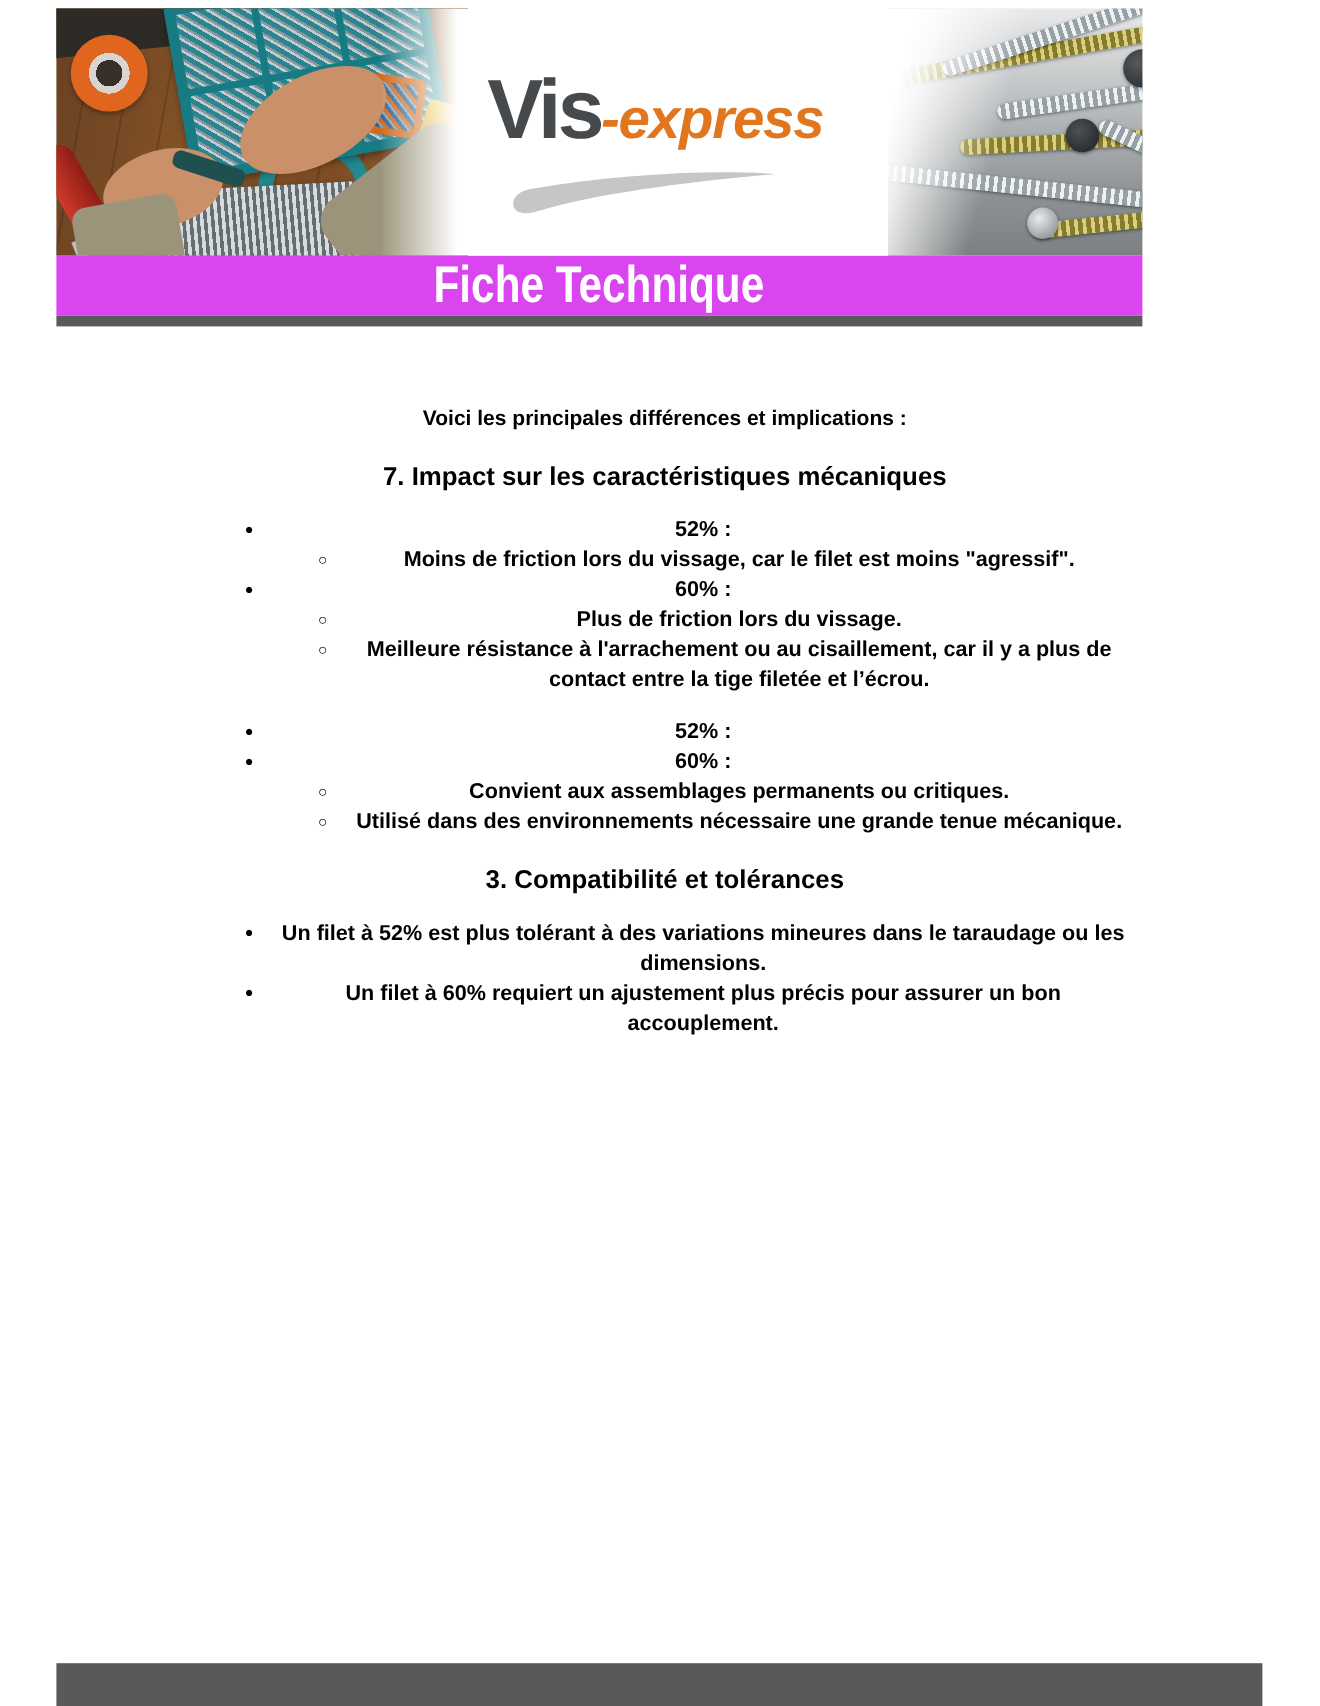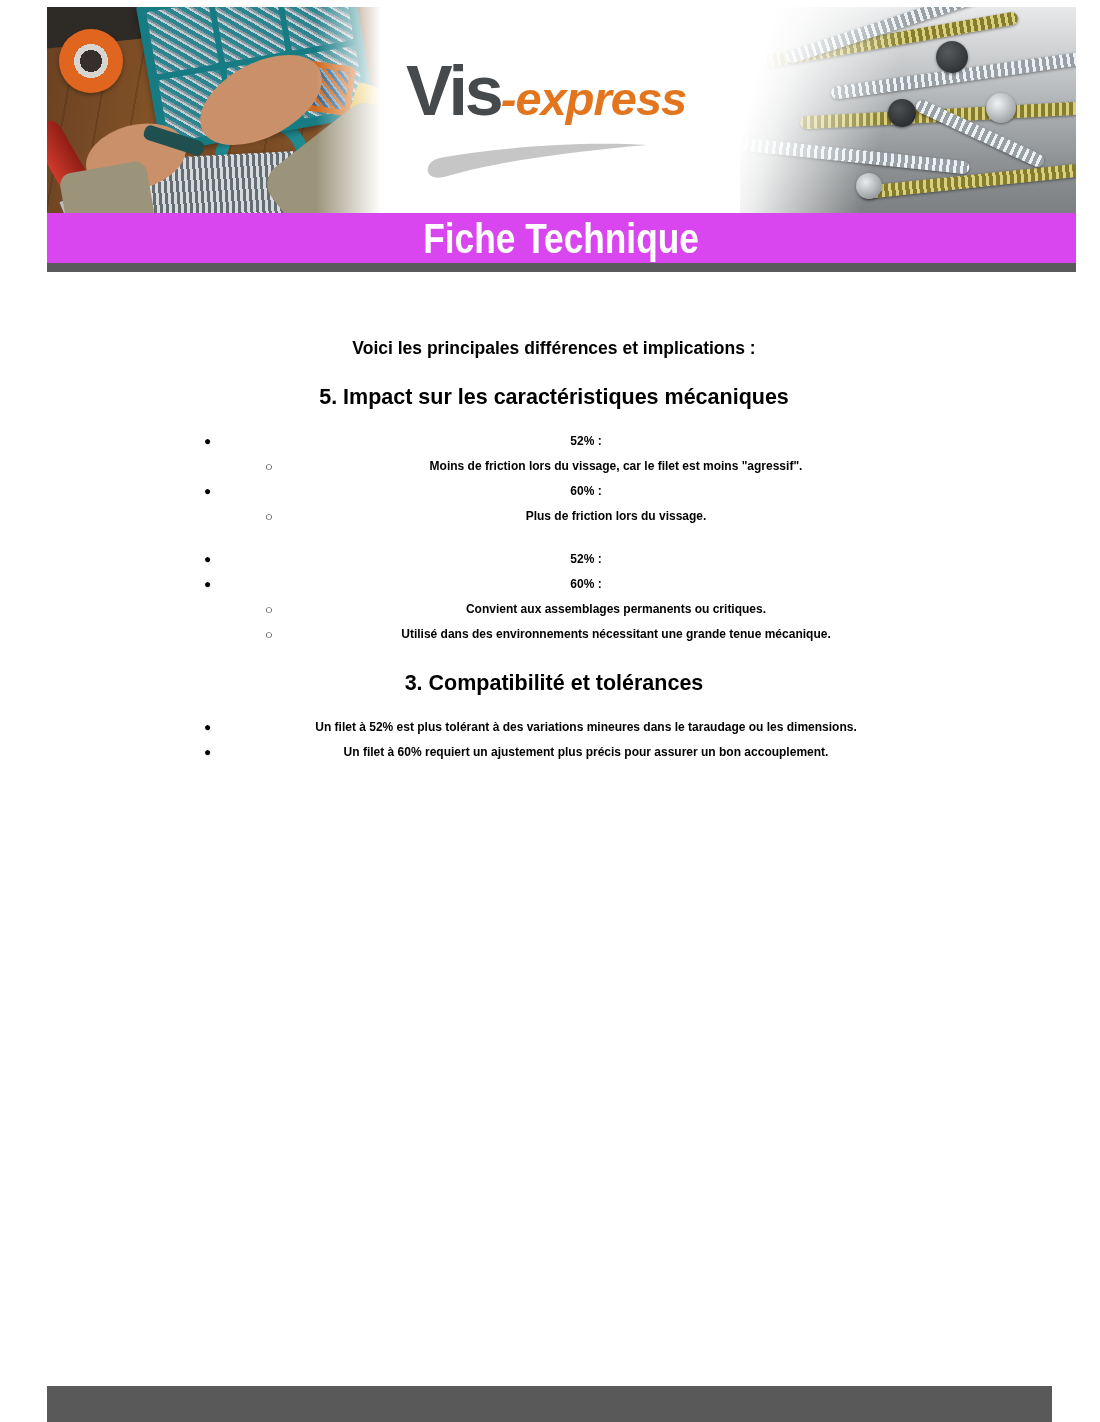--- a/index.html
+++ b/index.html
@@ -1,20 +1,20 @@
 <!DOCTYPE html>
 <html><head>
 <meta charset="utf-8">
 <style>
   html,body{margin:0;padding:0;background:#ffffff;}
   .page{position:relative;width:1100px;height:1422px;background:#ffffff;overflow:hidden;
         font-family:"Liberation Sans",sans-serif;color:#000;}
 
   
-  .header{position:absolute;left:47px;top:7px;width:1029px;}
+  .header{position:absolute;left:47px;top:7px;width:905px;}
   .photos-row{display:flex;height:206px;}
   .photo{position:relative;overflow:hidden;}
   .photo-left{width:343px;
     background:
       repeating-linear-gradient(100deg, rgba(35,18,4,.18) 0 2px, rgba(0,0,0,0) 2px 34px),
       linear-gradient(100deg,#6a4123,#845327 35%,#7a4b24 60%,#8d5c2e);}
   .photo-right{flex:1;
     background:linear-gradient(180deg,#e8e9ea,#b9bcbe 40%,#8e9294 75%,#7d8082);}
   .art{position:absolute;}
 
@@ -87,21 +87,21 @@
   .banner{height:50px;display:flex;align-items:center;justify-content:center;}
   .banner-title{color:#ffffff;font-weight:bold;font-size:43px;transform:scaleX(.82);
     letter-spacing:0;line-height:1;}
   .banner-shadow{height:9px;}
 
   
   .content{position:absolute;left:168px;top:336px;width:772px;font-weight:bold;text-align:center;}
   .intro{margin:0;font-size:17.5px;line-height:25px;}
   .section-heading{margin:22px 0 0 0;font-size:21.5px;line-height:28px;font-weight:bold;}
   ul{list-style:none;margin:0;padding:0;}
-  .list-l1{margin-top:18px;font-size:12px;line-height:25px;}
+  .list-l1{margin-top:18px;font-size:18px;line-height:25px;}
   .li-l1{position:relative;padding-left:64px;}
   .li-l1::before{content:"\25CF";position:absolute;left:36px;top:0;font-size:12px;line-height:25px;}
   .li-l2{position:relative;padding-left:60px;}
   .li-l2::before{content:"\25CB";position:absolute;left:33px;top:0;font-size:13px;line-height:25px;}
 
   
   .footer-bar{position:absolute;left:47px;top:1386px;width:1005px;height:36px;}
 </style>
 </head>
 <body>
@@ -165,34 +165,35 @@
 
     <div class="banner" style="background: #d946ef;">
       <span class="banner-title">Fiche Technique</span>
     </div>
     <div class="banner-shadow" style="background: rgb(90, 90, 92);"></div>
   </div>
 
   <div class="content">
     <p class="intro">Voici les principales différences et implications :</p>
     <div id="sections">
-        <h2 class="section-heading">5. Impact sur les caractéristiques mécaniques</h2>
+        <h2 class="section-heading">7. Impact sur les caractéristiques mécaniques</h2>
         <ul class="list-l1">
           <li class="li-l1"><span>52% :</span><ul>
               <li class="li-l2">Moins de friction lors du vissage, car le filet est moins "agressif".</li>
             </ul></li>
           <li class="li-l1"><span>60% :</span><ul>
               <li class="li-l2">Plus de friction lors du vissage.</li>
+              <li class="li-l2">Meilleure résistance à l'arrachement ou au cisaillement, car il y a plus de contact entre la tige filetée et l’écrou.</li>
             </ul></li>
         </ul>
         <ul class="list-l1">
           <li class="li-l1"><span>52% :</span></li>
           <li class="li-l1"><span>60% :</span><ul>
               <li class="li-l2">Convient aux assemblages permanents ou critiques.</li>
-              <li class="li-l2">Utilisé dans des environnements nécessitant une grande tenue mécanique.</li>
+              <li class="li-l2">Utilisé dans des environnements nécessaire une grande tenue mécanique.</li>
             </ul></li>
         </ul>
         <h2 class="section-heading">3. Compatibilité et tolérances</h2>
         <ul class="list-l1">
           <li class="li-l1"><span>Un filet à 52% est plus tolérant à des variations mineures dans le taraudage ou les dimensions.</span></li>
           <li class="li-l1"><span>Un filet à 60% requiert un ajustement plus précis pour assurer un bon accouplement.</span></li>
         </ul>
       </div>
   </div>
 

